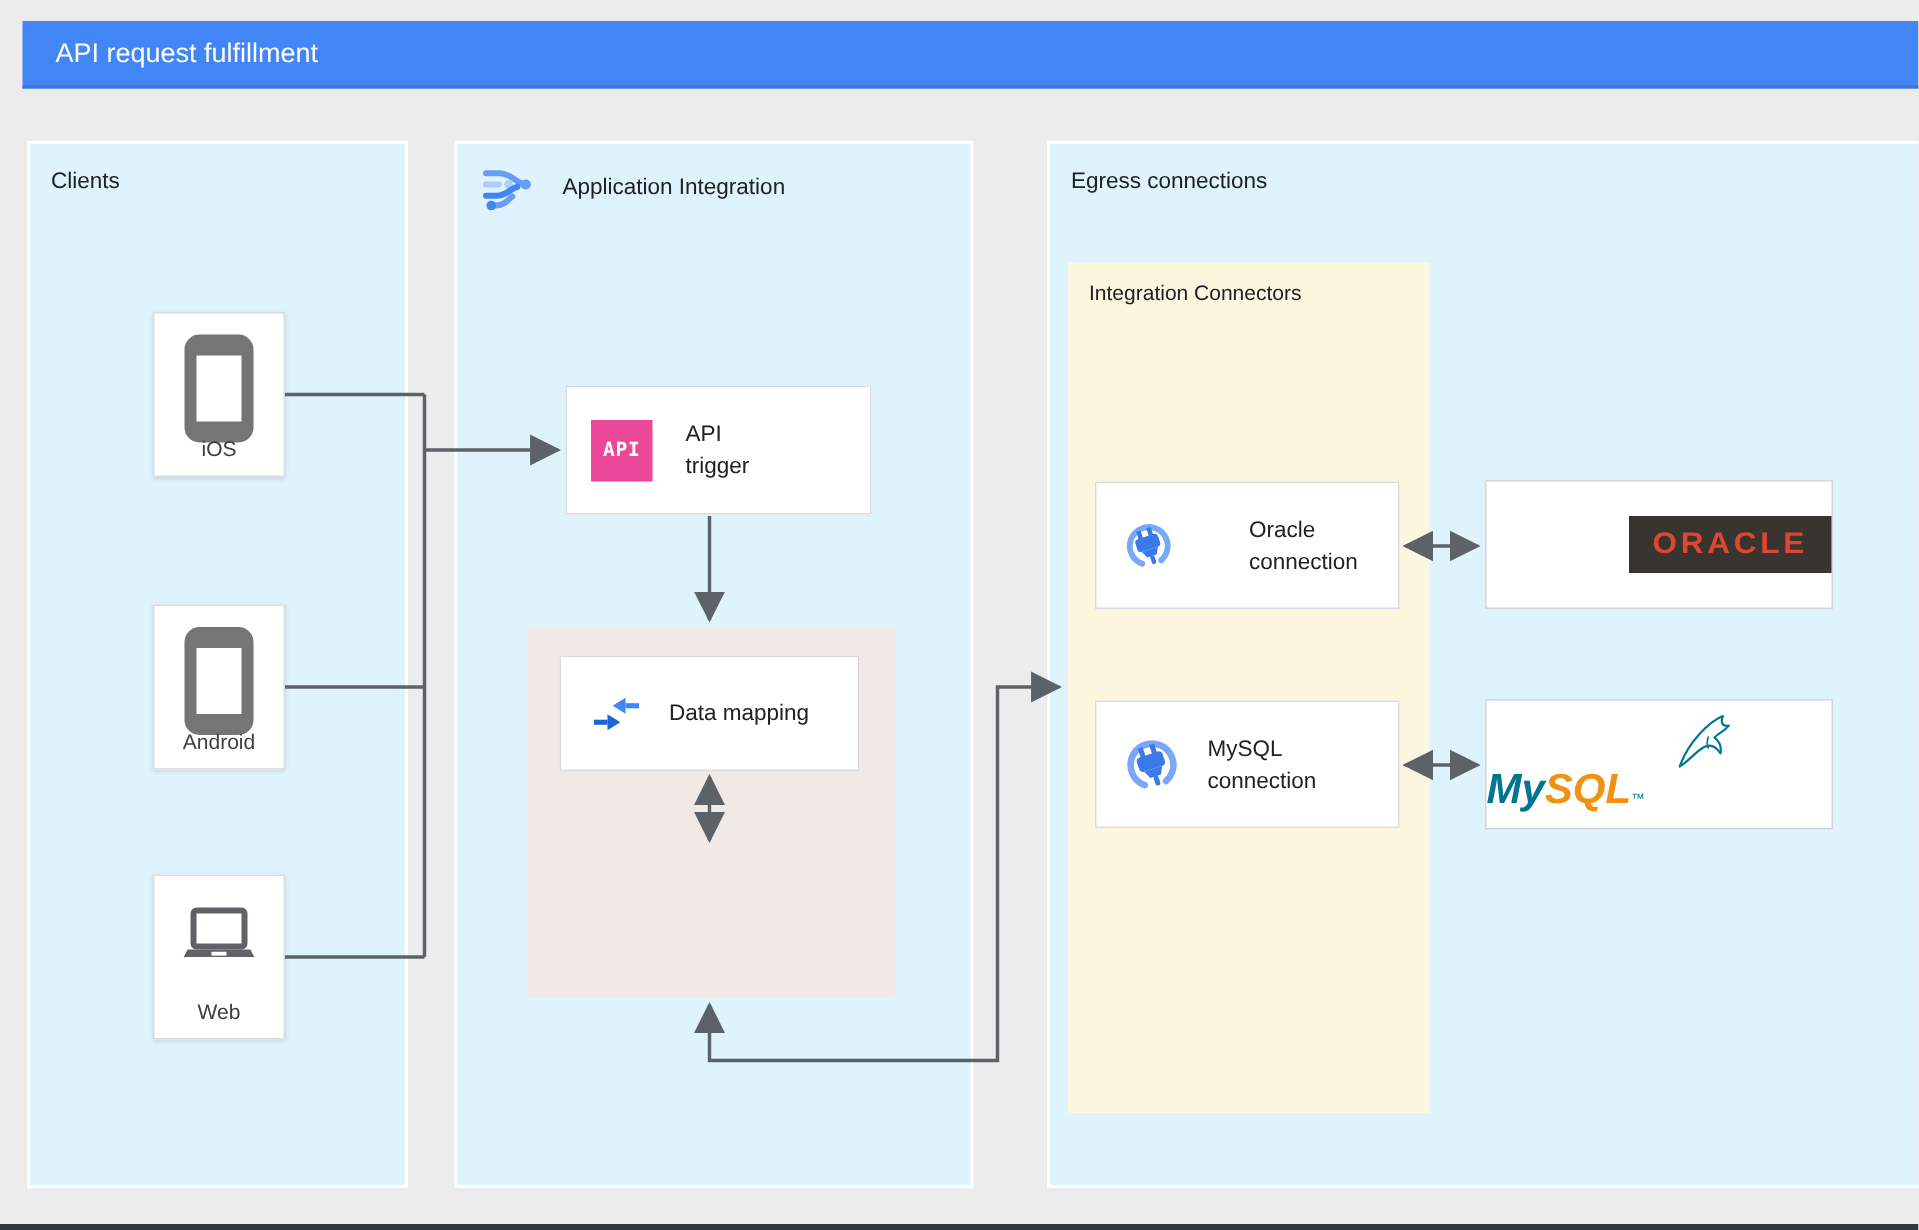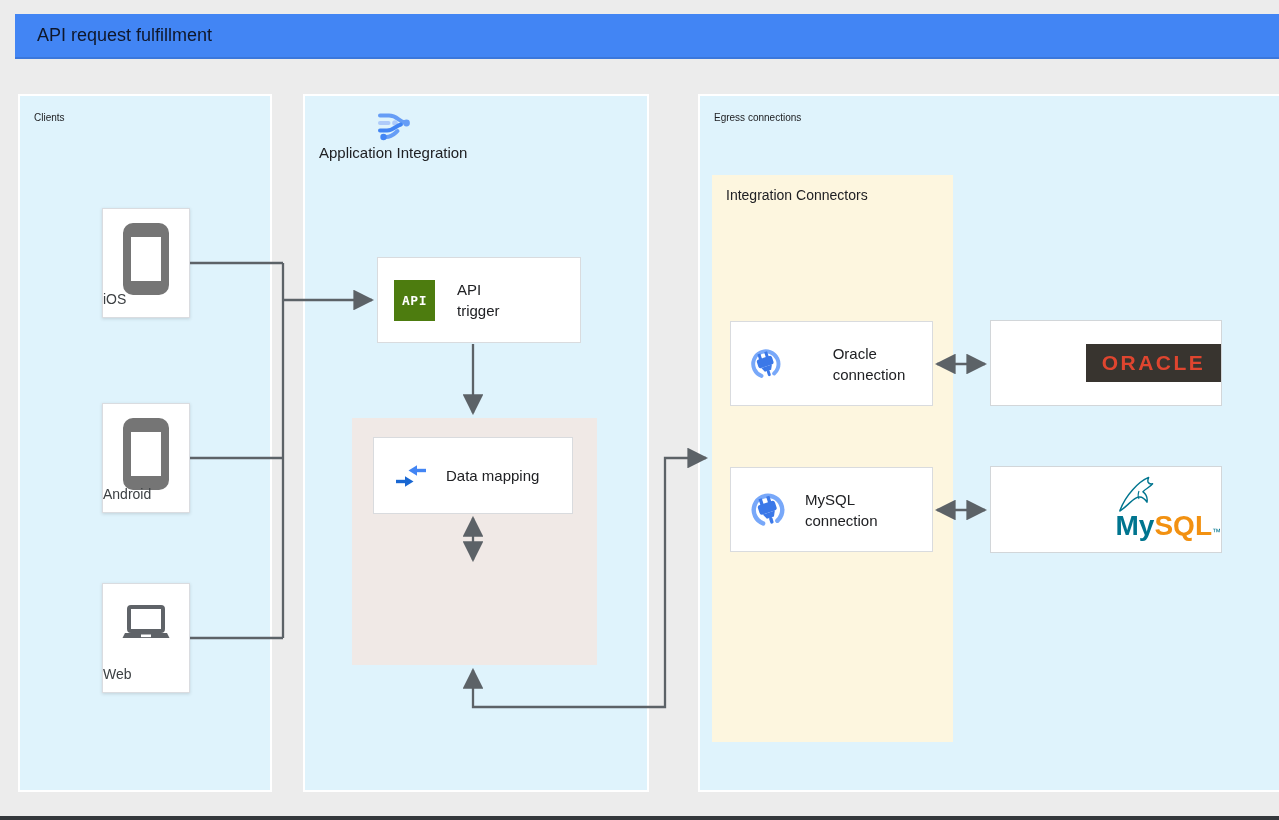--- a/index.html
+++ b/index.html
@@ -4,64 +4,64 @@
 <style>
   html,body { margin:0; padding:0; }
   body { font-family: "Liberation Sans", sans-serif; background:#ECECEC; }
   .stage {
     position:relative; width:1279px; height:820px;
     background:#ECECEC; overflow:hidden;
   }
   
   .banner {
     position:absolute; left:15px; top:14px; width:1264px; height:45px;
-    background:#4285F4; color:#0f172a; font-size:18px;
+    background:#4285F4; color:#ffffff; font-size:18px;
     display:flex; align-items:center; padding-left:22px; box-sizing:border-box;
     border-bottom:2px solid #3B77DB;
   }
   
   .panel {
     position:absolute; background:#DFF3FC; border:2px solid #FFFFFF; box-sizing:border-box;
   }
   .panel-clients { left:18px;  top:94px; width:254px; height:698px; }
   .panel-appint  { left:303px; top:94px; width:346px; height:698px; }
   .panel-egress  { left:698px; top:94px; width:630px; height:698px; }
   .panel-title {
-    position:absolute; left:14px; top:16px; font-size:10px; color:#202124;
+    position:absolute; left:14px; top:16px; font-size:15px; color:#202124;
   }
   .appint-header {
-    position:absolute; left:14px; top:10px; display:flex; align-items:center; gap:2px;
-    font-size:15px; color:#202124;flex-direction:column;
+    position:absolute; left:14px; top:10px; display:flex; align-items:center; gap:20px;
+    font-size:15px; color:#202124;
   }
   
   .card {
     position:absolute; width:88px; height:110px; background:#FFFFFF;
     border:1px solid #DADCE0; box-shadow:0 1px 3px rgba(60,64,67,.18);
     box-sizing:border-box;
   }
   .card .card-label {
-    position:absolute; bottom:10px; left:0; right:0; 
+    position:absolute; bottom:10px; left:0; right:0; text-align:center;
     font-size:14px; color:#3C4043;
   }
   .card .icon-wrap {
     position:absolute; top:14px; left:0; right:0; display:flex; justify-content:center;
   }
   .phone {
     width:46px; height:72px; background:#FFFFFF;
     border:8px solid #757575; border-top-width:14px; border-bottom-width:14px;
     border-radius:10px; box-sizing:border-box;
   }
   
   .node {
     position:absolute; background:#FFFFFF; border:1px solid #D9DBDE; box-sizing:border-box;
     display:flex; align-items:center;
   }
   .node .node-label { font-size:15px; color:#202124; line-height:1.4; }
   .api-icon {
-    width:41px; height:41px; background:#4d7c0f; color:#FFFFFF;
+    width:41px; height:41px; background:#ec4899; color:#FFFFFF;
     font-family:"DejaVu Sans Mono", monospace; font-weight:bold; font-size:13px;
     display:flex; align-items:center; justify-content:center; letter-spacing:0.5px;
     flex:0 0 auto;
   }
   .task-container {
     position:absolute; left:352px; top:418px; width:245px; height:247px; background:#F0E9E6;
   }
   
   .yellow-panel {
     position:absolute; left:712px; top:175px; width:241px; height:567px; background:#FDF6DF;
@@ -76,22 +76,22 @@
     width:135px; height:38px; background:#38342F; display:flex;
     align-items:center; justify-content:center;
   }
   .oracle-text {
     color:#DF452F; font-size:21px; font-weight:bold; letter-spacing:2.5px;
     transform:scaleY(0.95);
   }
   .mysql-wrap { position:relative; width:100%; height:100%; }
   .mysql-dolphin { position:absolute; left:124px; top:6px; }
   .mysql-text {
-    position:absolute; left:0; right:0; bottom:10px; text-align:right;
-    font-size:28px; font-weight:bold;
+    position:absolute; left:0; right:0; bottom:10px; text-align:left;
+    font-size:28px; font-weight:bold;font-style:italic;
   }
   .mysql-my  { color:#00758F; }
   .mysql-sql { color:#F29111; }
   .mysql-tm  { font-size:9px; color:#00758F; font-weight:normal; }
   
   .overlay { position:absolute; left:0; top:0; pointer-events:none; }
   .bottom-strip { position:absolute; left:0; top:816px; width:1279px; height:4px; background:#34383C; }
 </style>
 </head>
 <body>

